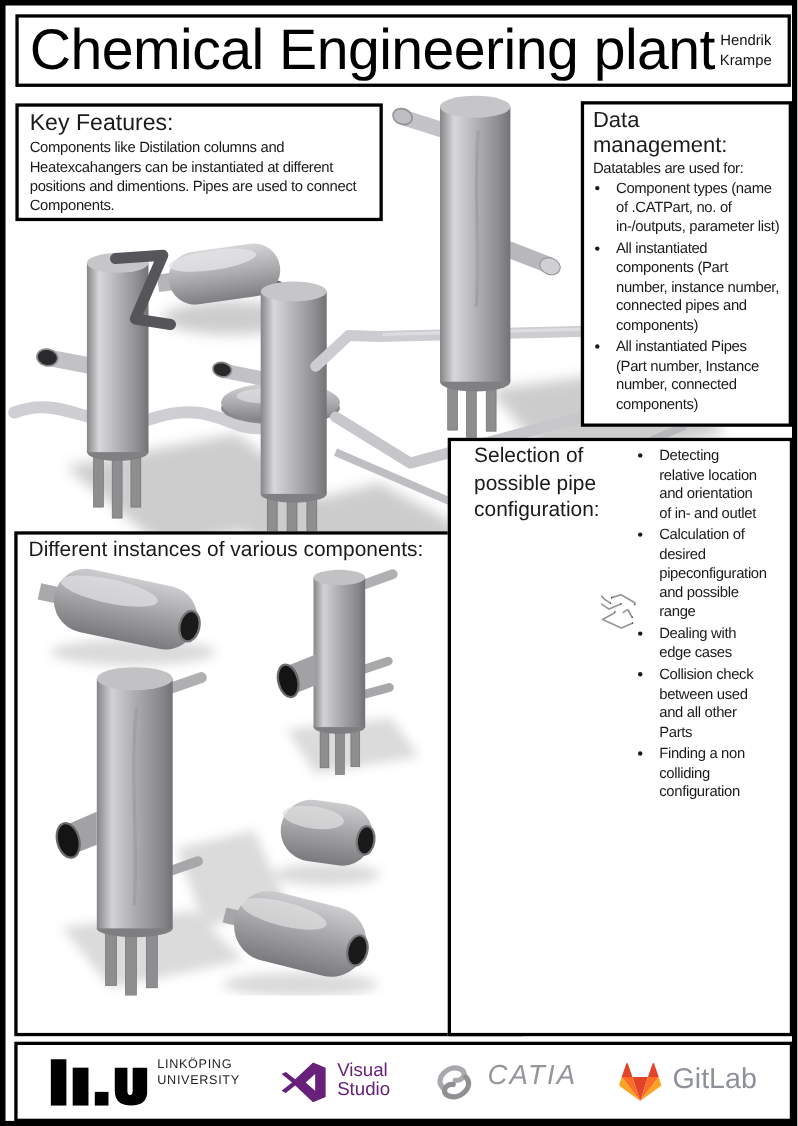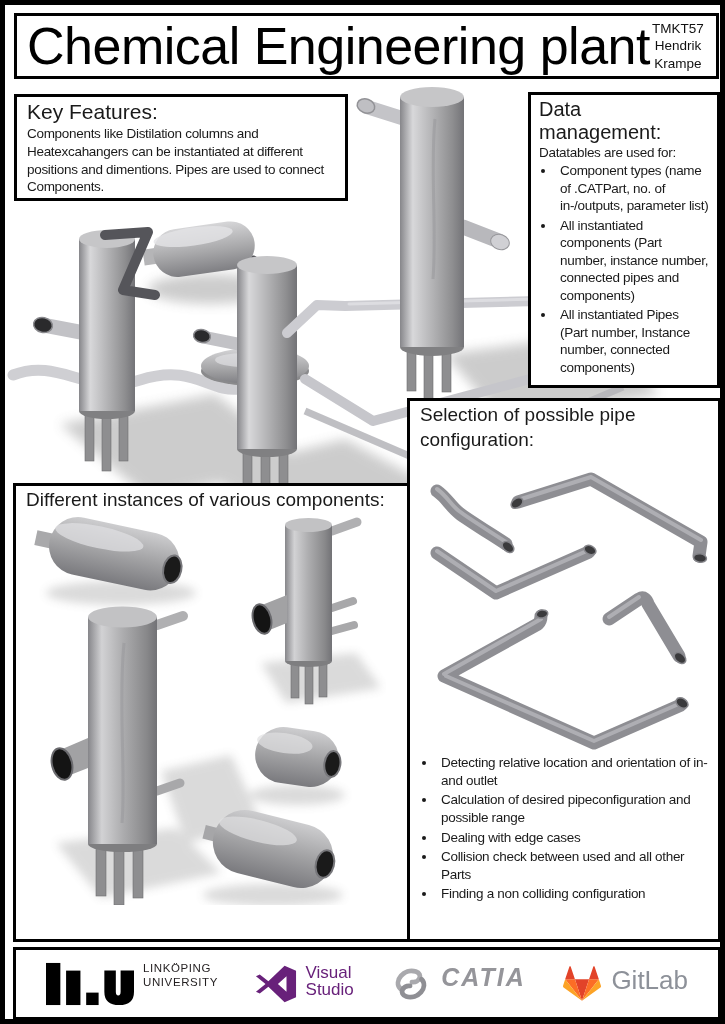--- a/index.html
+++ b/index.html
@@ -22,28 +22,28 @@
   
   .data-box{left:523px;top:87px;width:192px;height:296px;padding:3px 8px;}
   .h-small{font-size:20px;margin:0;font-weight:400;}
   .intro{font-size:13.5px;letter-spacing:-0.3px;margin:1px 0 0 0;}
   ul.bullets{margin:2px 0 0 0;padding-left:17px;}
   ul.bullets li{font-size:13.5px;line-height:1.3;letter-spacing:-0.3px;margin:0 0 2px 0;padding-left:4px;}
   
   .instances{left:8px;top:478px;width:462px;height:459px;padding:2px 10px;}
   .h-box{font-size:19px;margin:0;font-weight:400;line-height:1.3;}
   
-  .selection{left:402px;top:393px;width:314px;height:544px;padding:2px 10px;display:flex;flex-direction:column;}
+  .selection{left:402px;top:393px;width:314px;height:544px;padding:2px 21px;display:flex;}
   .routing-head{font-size:21px;margin:2px 0 0 0;font-weight:400;}
   
   .footer{left:8px;top:942px;width:708px;height:73px;display:flex;align-items:center;justify-content:space-between;padding:0 30px;}
   .logo{display:flex;align-items:flex-start;gap:9px;}
   .liu-text{font-size:11.5px;letter-spacing:0.6px;line-height:1.25;color:#231f20;}
   .vs-text{font-size:17px;line-height:1.05;color:#68217A;}
-  .catia-text{font-size:25px;font-weight:700;font-style:italic;letter-spacing:2px;color:#95959a;}
+  .catia-text{font-size:25px;font-weight:400;font-style:italic;letter-spacing:2px;color:#95959a;}
   .gitlab-text{font-size:26px;font-weight:500;color:#8d9199;}
   svg{display:block;}
   .render{position:absolute;z-index:1;}
 </style>
 </head>
 <body>
 
 <div class="page">
 
   <svg class="render" style="left:0;top:74px;" width="725" height="410" viewBox="0 0 725 410">
@@ -135,21 +135,20 @@
       <ellipse cx="427" cy="268" rx="32" ry="9" fill="#808082"></ellipse>
       <rect x="395" y="18" width="64" height="250" fill="url(#cyl)"></rect>
       <ellipse cx="427" cy="18" rx="32" ry="10" fill="#c6c6c8"></ellipse>
       <path d="M430,40 C425,90 432,150 428,200" stroke="#9a9a9c" stroke-width="3" fill="none" opacity="0.6"></path>
     </g>
   </svg>
 
   <div class="panel header">
     <div class="title">Chemical Engineering plant</div>
     <div class="header-meta">
-      <div>TMKT57</div>
       <div>Hendrik Krampe</div>
     </div>
   </div>
 
   <div class="panel key-features">
     <h2 class="h-mid">Key Features:</h2>
     <div class="body-text">Components like Distilation columns and Heatexcahangers can be instantiated at different positions and dimentions. Pipes are used to connect Components.</div>
   </div>
 
   <div class="panel data-box">

